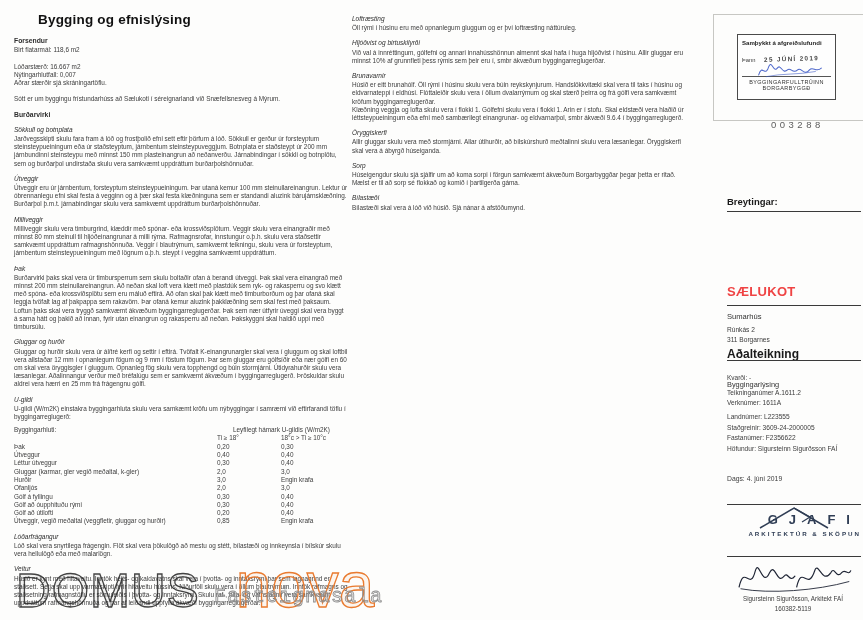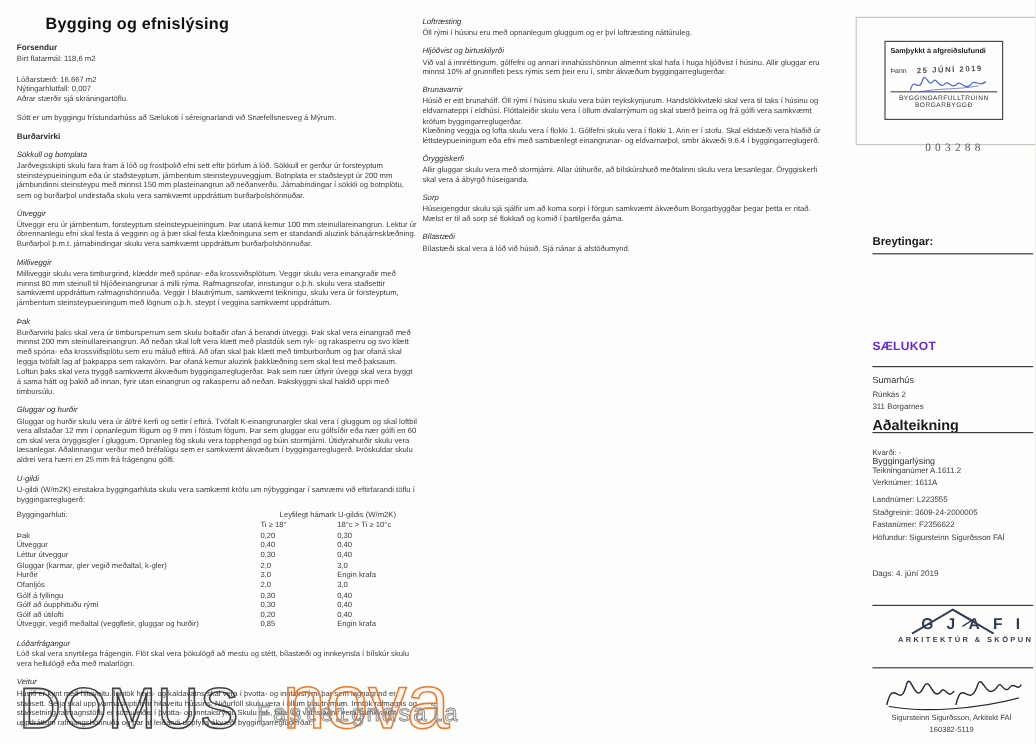--- a/index.html
+++ b/index.html
@@ -26,25 +26,25 @@
   .stamp{position:absolute;left:24px;top:34px;width:99px;height:66px;border:1px solid #4a4a4a;
          background:rgba(255,255,255,.6);padding:4px 4px 0 4px;box-sizing:border-box;}
   .stamp-title{font-size:6.1px;font-weight:bold;color:#1f1f1f;line-height:7px;}
   .stamp-mid{position:relative;margin-top:8px;height:18px;}
   .stamp-thann{position:absolute;left:0;top:3px;font-size:5.8px;color:#3a3a3a;}
   .stamp-date{position:absolute;left:22px;top:1px;font-size:6.4px;font-weight:bold;color:#4c4c4c;
               letter-spacing:1.3px;transform:rotate(-2deg);white-space:nowrap;}
   .stamp-sig{position:absolute;left:10px;top:4px;width:76px;height:22px;}
   .stamp-office{border-top:1px solid #555;margin-top:4px;padding-top:1.5px;text-align:center;
                 font-size:5.5px;line-height:6.4px;color:#333;letter-spacing:0.4px;}
-  .serial{position:absolute;left:58px;top:119px;font-family:Liberation Serif, serif;
+  .serial{position:absolute;left:58px;top:119px;font-family:Liberation Sans, sans-serif;
           font-size:9.5px;letter-spacing:3.5px;color:#5c5c5c;}
   .rp-rule{position:absolute;left:14px;width:134px;border-top:1px solid #3a3a3a;}
   .breytingar{position:absolute;left:14px;top:196px;font-size:9.5px;font-weight:bold;color:#1a1a1a;}
-  .proj-name{position:absolute;left:14px;top:284px;font-size:10px;font-weight:bold;color:#6d28d9;letter-spacing:0.3px;}
+  .proj-name{position:absolute;left:14px;top:284px;font-size:13px;font-weight:bold;color:#ef4444;letter-spacing:0.3px;}
   .proj-type{position:absolute;left:14px;top:312px;font-size:7.6px;color:#333;}
   .proj-addr{position:absolute;left:14px;top:325px;font-size:6.6px;line-height:9.5px;color:#3c3c3c;white-space:pre-line;}
   .draw-head{position:absolute;left:14px;top:347px;font-size:12px;font-weight:bold;color:#1a1a1a;}
   .draw-sub{position:absolute;left:14px;top:380px;font-size:7.4px;color:#333;text-align:center;}
   .draw-scale{position:absolute;left:14px;top:374px;font-size:6.5px;color:#3c3c3c;}
   .draw-block1{position:absolute;left:14px;top:388px;font-size:6.6px;line-height:10px;color:#3c3c3c;white-space:pre-line;}
   .draw-block2{position:absolute;left:14px;top:412px;font-size:6.6px;line-height:10.5px;color:#3c3c3c;white-space:pre-line;}
   .draw-date{position:absolute;left:14px;top:475px;font-size:6.8px;color:#3c3c3c;}
   .logo{position:absolute;left:14px;top:512px;width:134px;text-align:right;color:#303e55;}
   .logo-letters{position:relative;font-size:13px;font-weight:bold;letter-spacing:11px;text-indent:11px;z-index:2;}

